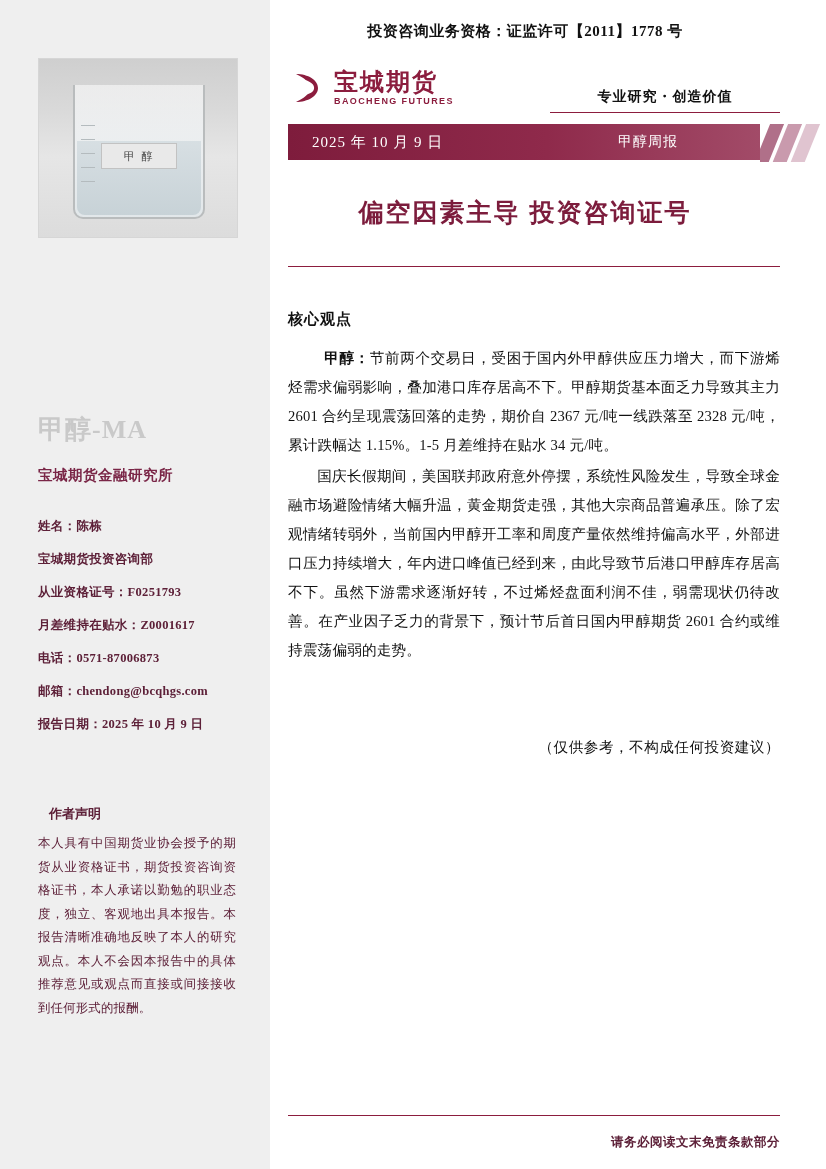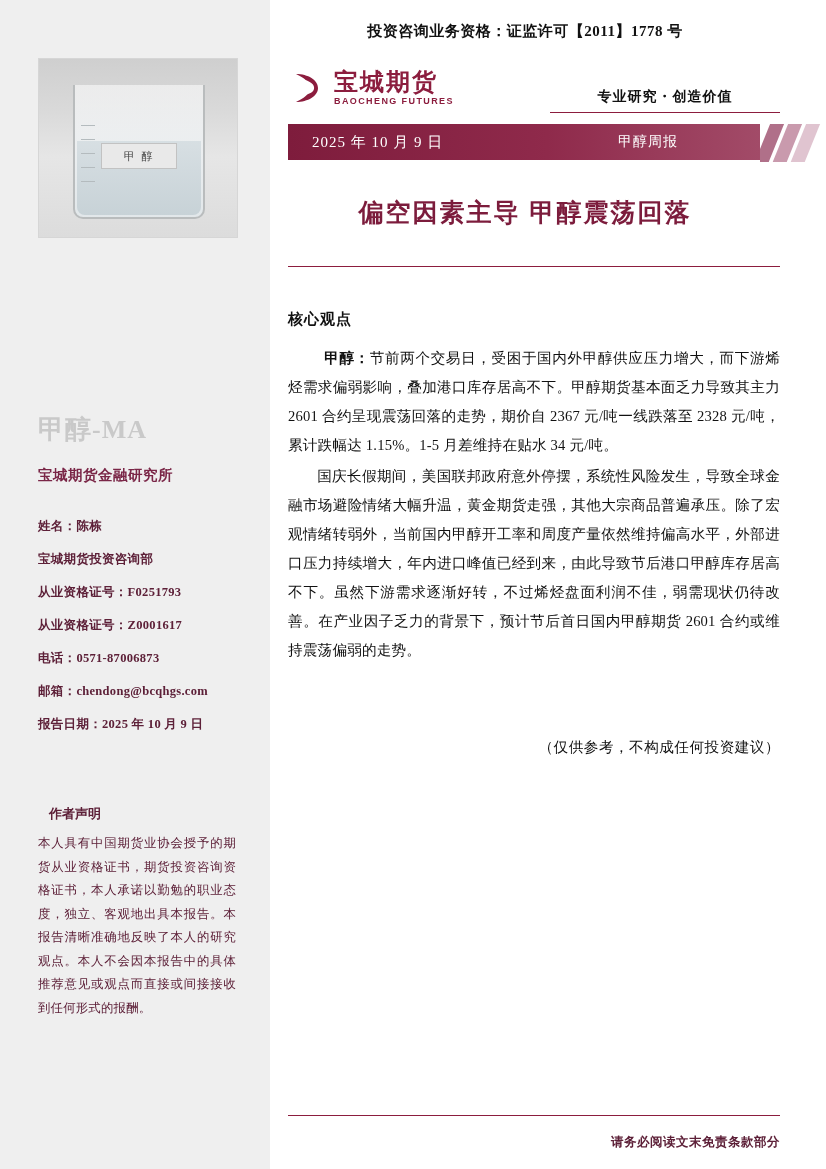--- a/index.html
+++ b/index.html
@@ -358,21 +358,21 @@
     </div>
 
     <div class="sidebar-title">甲醇-MA</div>
 
     <div class="institute">宝城期货金融研究所</div>
 
     <div class="meta-list">
       <div class="meta-item">姓名：陈栋</div>
       <div class="meta-item">宝城期货投资咨询部</div>
       <div class="meta-item">从业资格证号：F0251793</div>
-      <div class="meta-item">从业资格证号：Z0001617</div>
+      <div class="meta-item">月差维持在贴水：Z0001617</div>
       <div class="meta-item">电话：0571-87006873</div>
       <div class="meta-item">邮箱：chendong@bcqhgs.com</div>
       <div class="meta-item">报告日期：2025 年 10 月 9 日</div>
     </div>
 
     <div class="declaration-title">作者声明</div>
     <div class="declaration-body">本人具有中国期货业协会授予的期货从业资格证书，期货投资咨询资格证书，本人承诺以勤勉的职业态度，独立、客观地出具本报告。本报告清晰准确地反映了本人的研究观点。本人不会因本报告中的具体推荐意见或观点而直接或间接接收到任何形式的报酬。</div>
   </div>
 
   <div class="main">
@@ -400,21 +400,21 @@
         <div class="banner-date">2025 年 10 月 9 日</div>
         <div class="banner-type">甲醇周报</div>
       </div>
       <div class="banner-tail">
         <i class="t1"></i>
           <i class="t2"></i>
           <i class="t3"></i>
       </div>
     </div>
 
-    <div class="doc-title">偏空因素主导 甲醇震荡回落</div>
+    <div class="doc-title">偏空因素主导 投资咨询证号</div>
     <div class="title-rule"></div>
 
     <div class="section-head">核心观点</div>
 
     <div class="body-text">
       <p><b>甲醇：</b><span>节前两个交易日，受困于国内外甲醇供应压力增大，而下游烯烃需求偏弱影响，叠加港口库存居高不下。甲醇期货基本面乏力导致其主力 2601 合约呈现震荡回落的走势，期价自 2367 元/吨一线跌落至 2328 元/吨，累计跌幅达 1.15%。1-5 月差维持在贴水 34 元/吨。</span></p>
       <p><span>国庆长假期间，美国联邦政府意外停摆，系统性风险发生，导致全球金融市场避险情绪大幅升温，黄金期货走强，其他大宗商品普遍承压。除了宏观情绪转弱外，当前国内甲醇开工率和周度产量依然维持偏高水平，外部进口压力持续增大，年内进口峰值已经到来，由此导致节后港口甲醇库存居高不下。虽然下游需求逐渐好转，不过烯烃盘面利润不佳，弱需现状仍待改善。在产业因子乏力的背景下，预计节后首日国内甲醇期货 2601 合约或维持震荡偏弱的走势。</span></p>
     </div>
 
     <div class="disclaimer-note">（仅供参考，不构成任何投资建议）</div>

